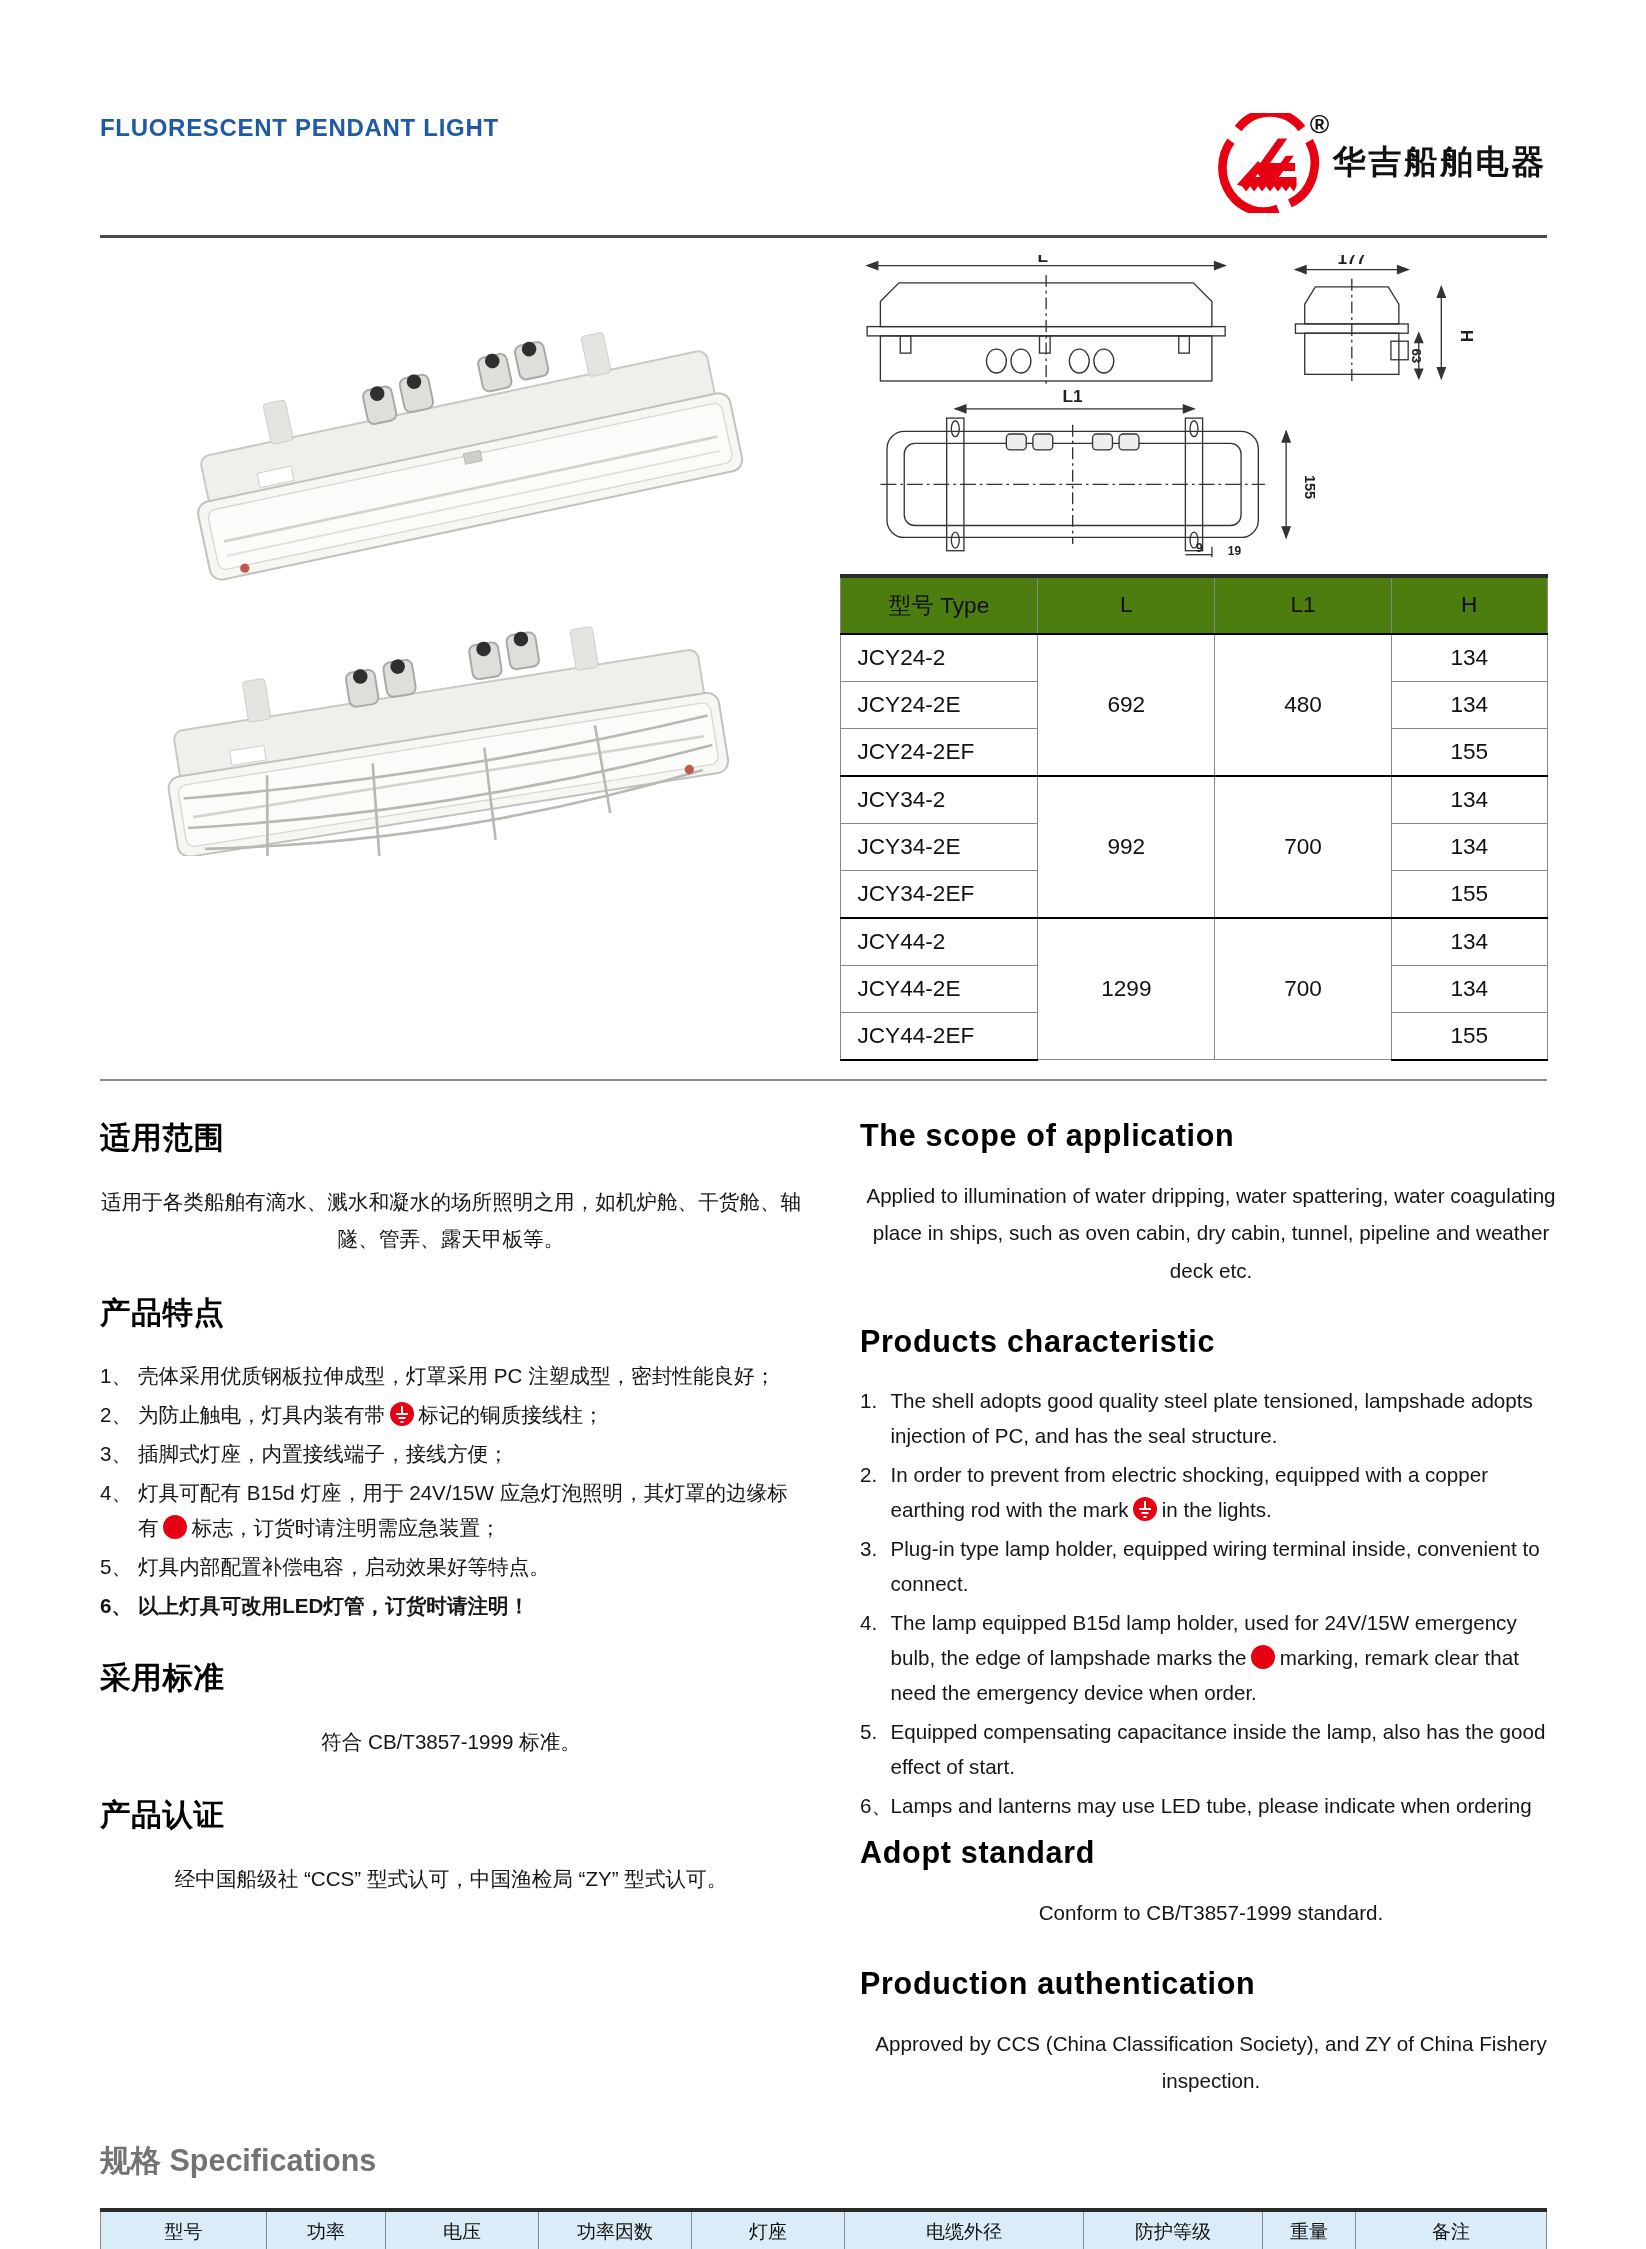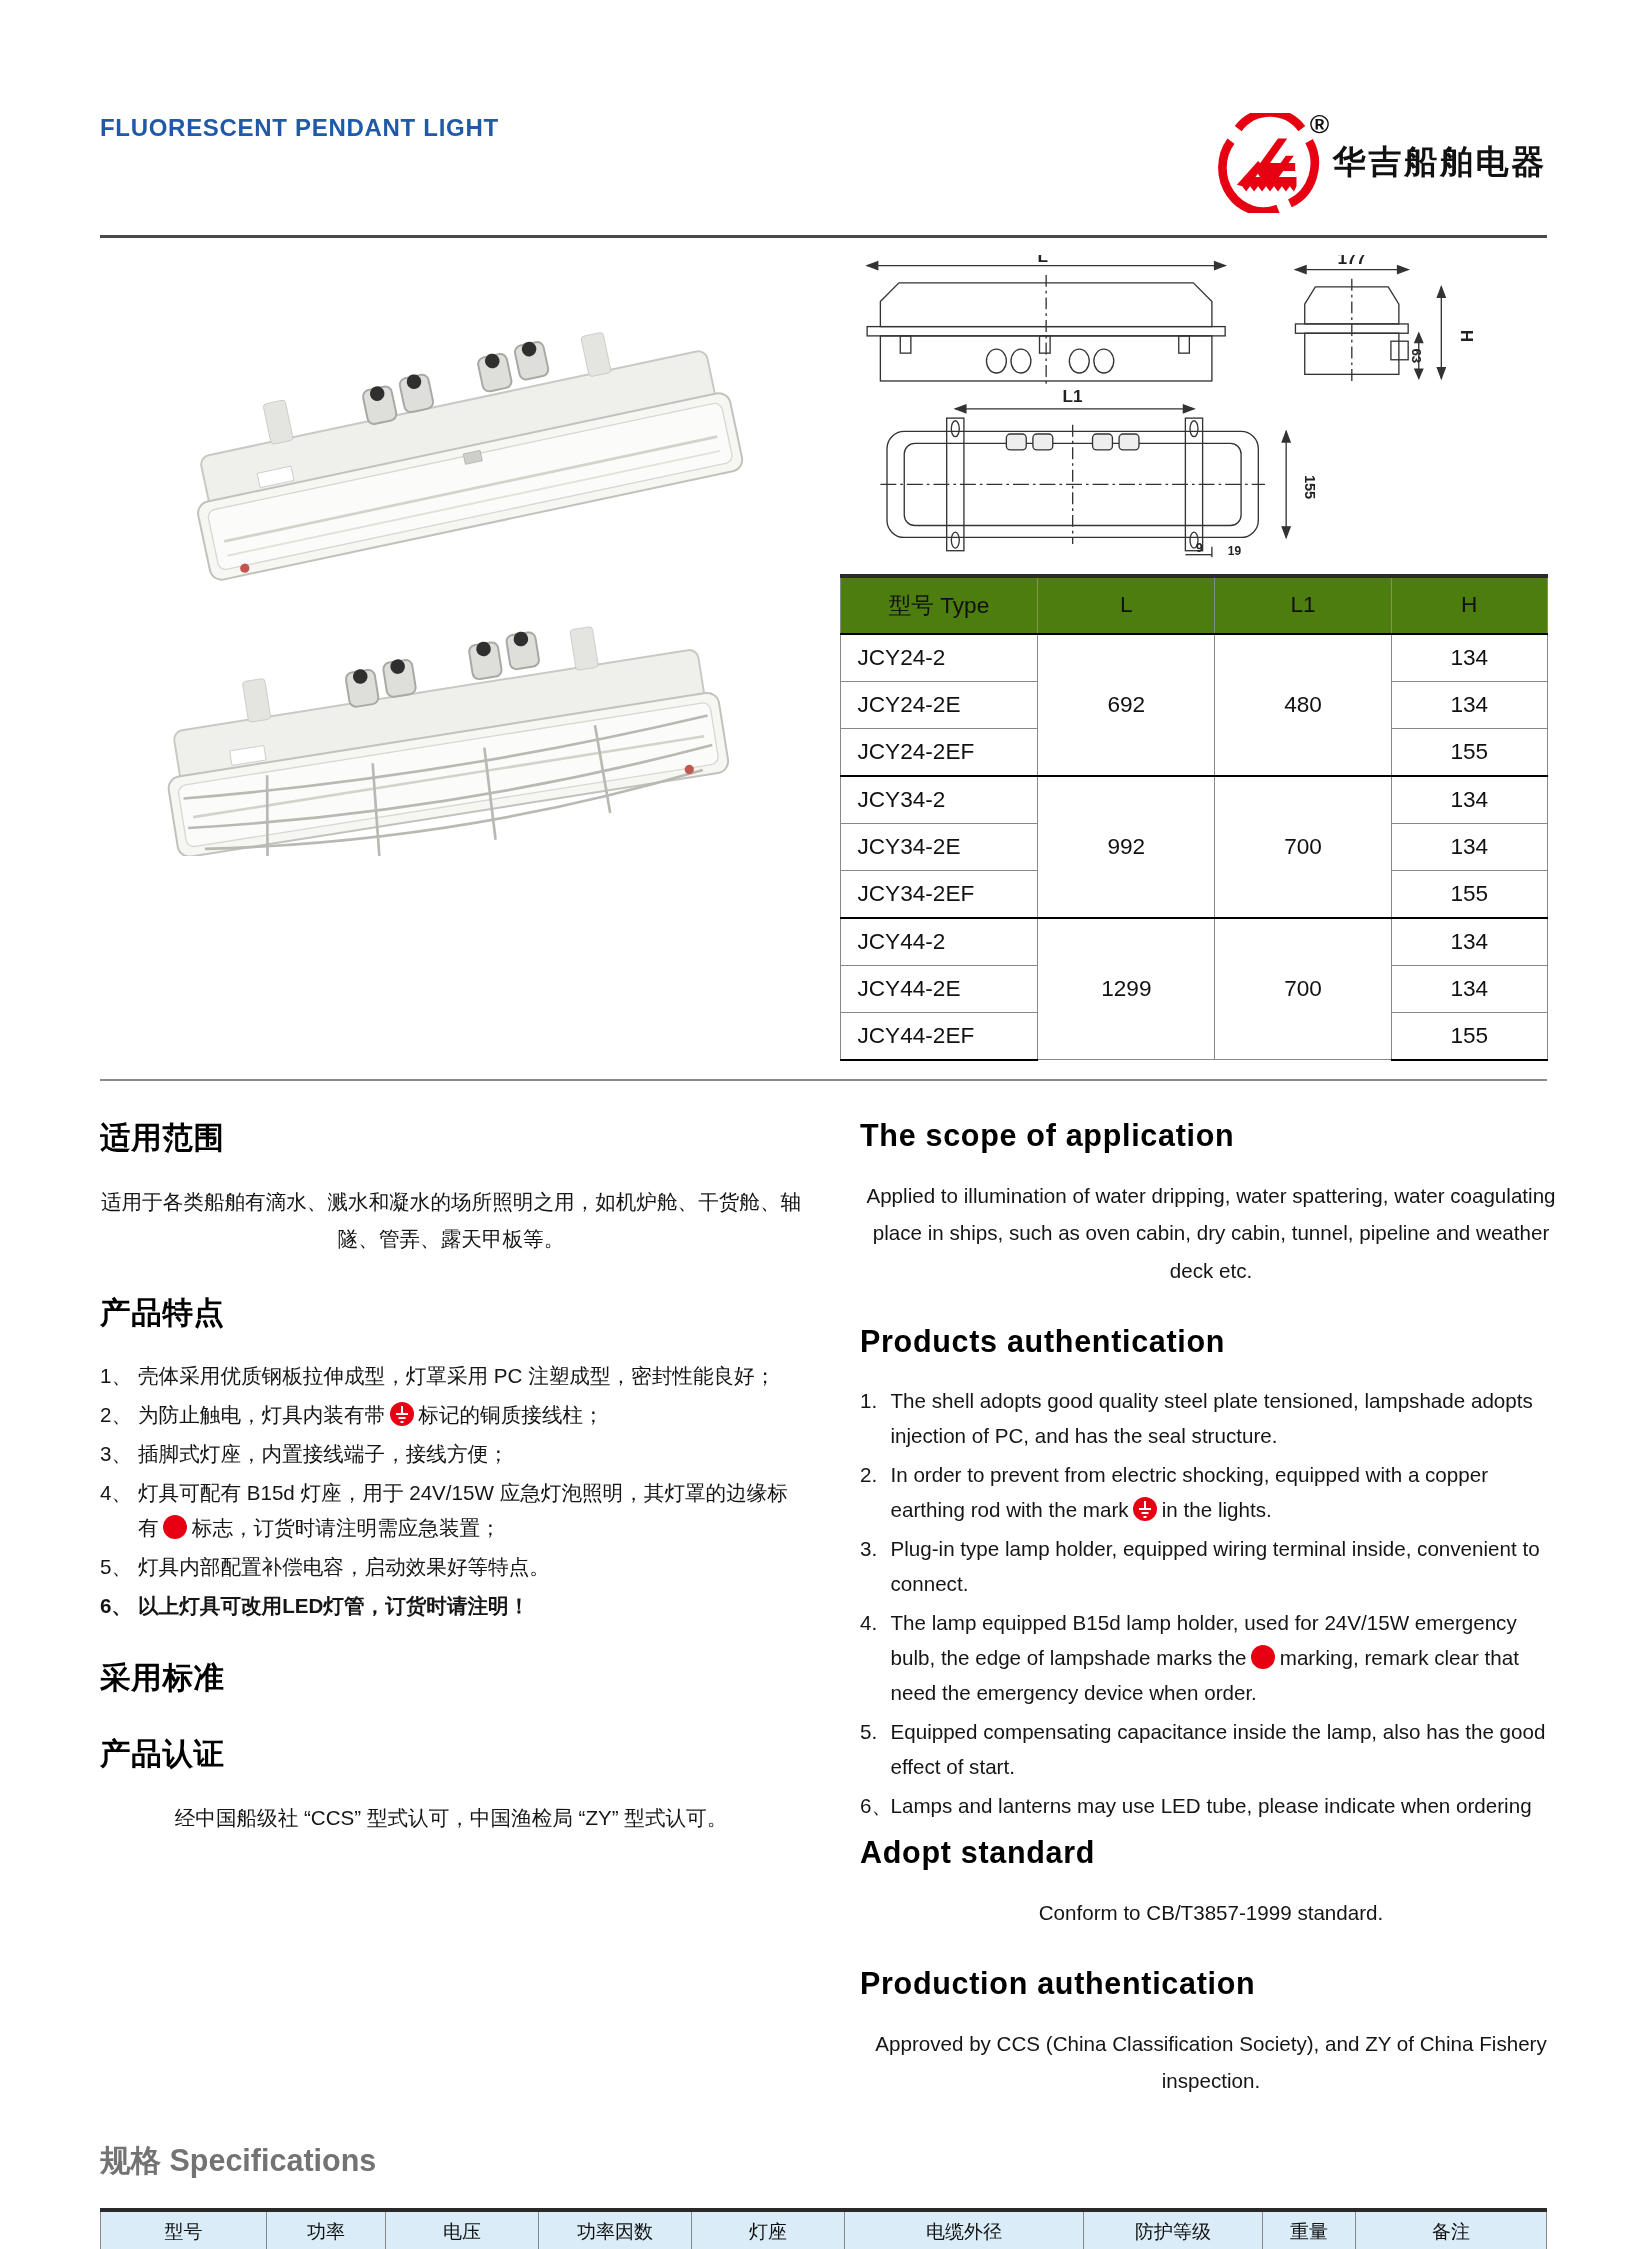--- a/index.html
+++ b/index.html
@@ -341,30 +341,31 @@
       <div class="feat">
         <span class="num">5、</span>
         <span class="txt">灯具内部配置补偿电容，启动效果好等特点。</span>
       </div>
       <div class="feat bold">
         <span class="num">6、</span>
         <span class="txt">以上灯具可改用LED灯管，订货时请注明！</span>
       </div>
 
       <h2 class="sec">采用标准</h2>
+      <p class="body">符合 CB/T3857-1999 标准。</p>
 
       <h2 class="sec">产品认证</h2>
       <p class="body">经中国船级社 “CCS” 型式认可，中国渔检局 “ZY” 型式认可。</p>
     </div>
 
     <div class="col-r">
       <h2 class="sec">The scope of application</h2>
       <p class="body">Applied to illumination of water dripping, water spattering, water coagulating place in ships, such as oven cabin, dry cabin, tunnel, pipeline and weather deck etc.</p>
 
-      <h2 class="sec">Products authentication</h2>
+      <h2 class="sec">Products characteristic</h2>
       <div class="feat en">
         <span class="num">1.</span>
         <span class="txt">The shell adopts good quality steel plate tensioned, lampshade adopts injection of PC, and has the seal structure.</span>
       </div>
       <div class="feat en">
         <span class="num">2.</span>
         <span class="txt"><span>In order to prevent from electric shocking, equipped with a copper earthing rod with the mark</span><span class="icon-earth"><svg viewBox="0 0 24 24">
                 <g stroke="#fff" stroke-width="2" fill="none">
                   <line x1="12" y1="4" x2="12" y2="12"></line>
                   <line x1="6" y1="12" x2="18" y2="12"></line>

